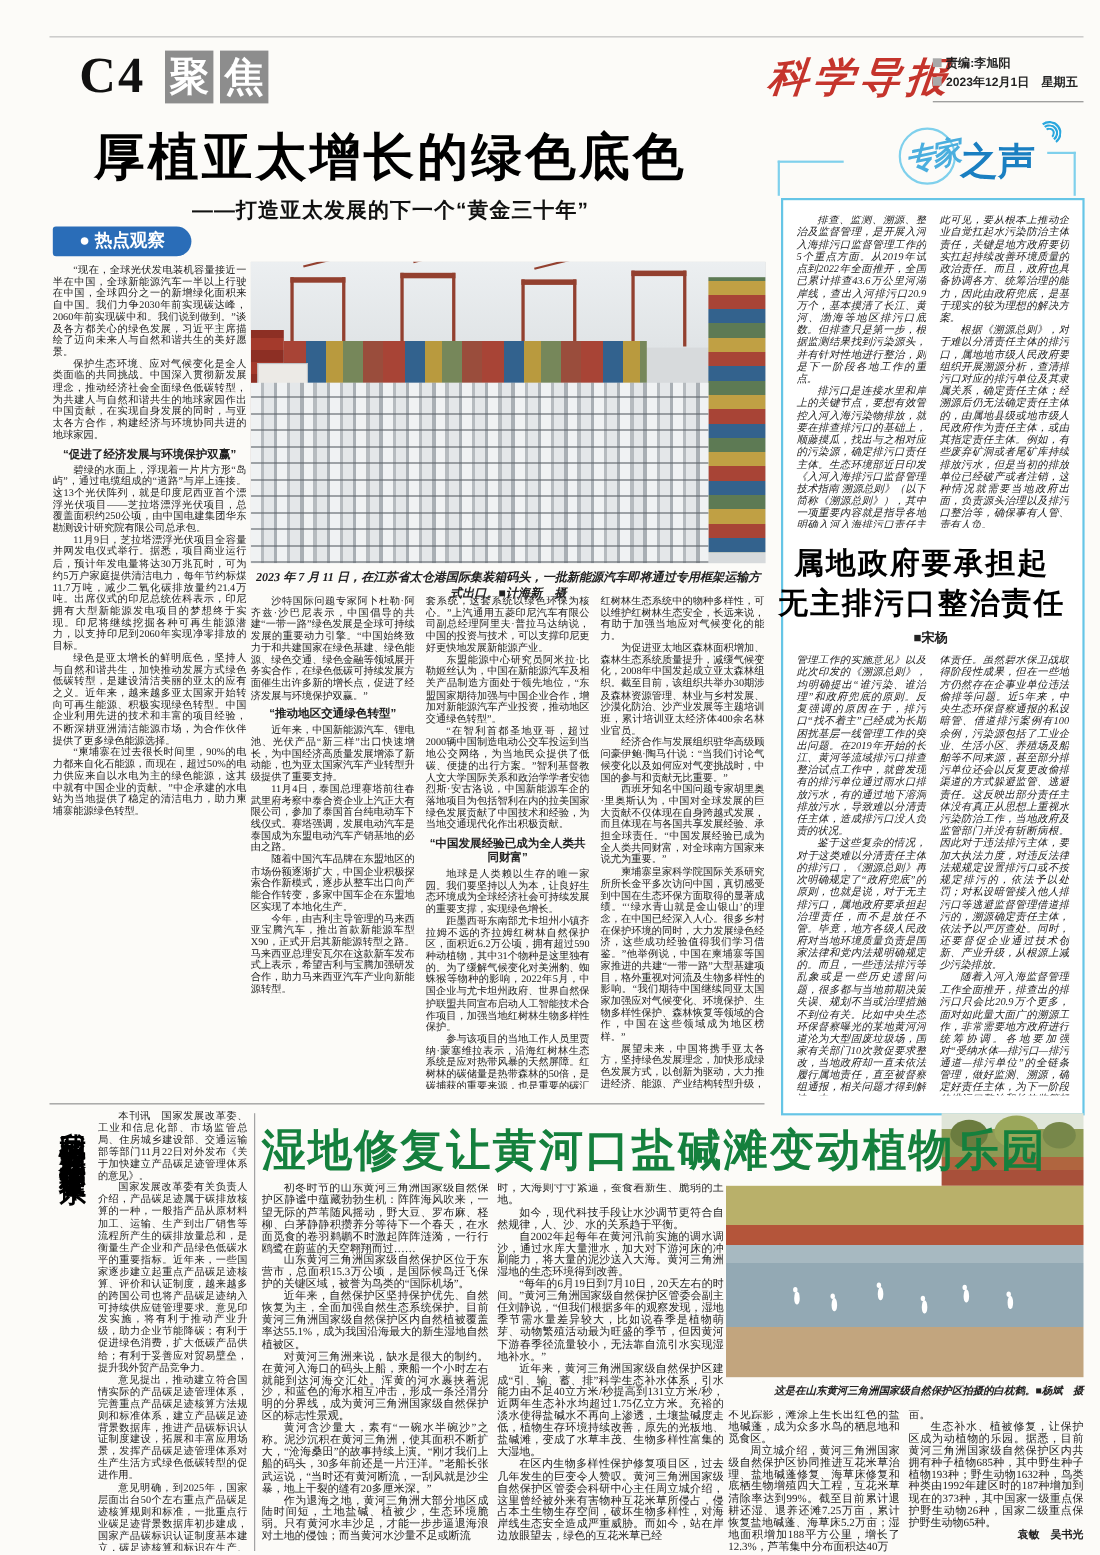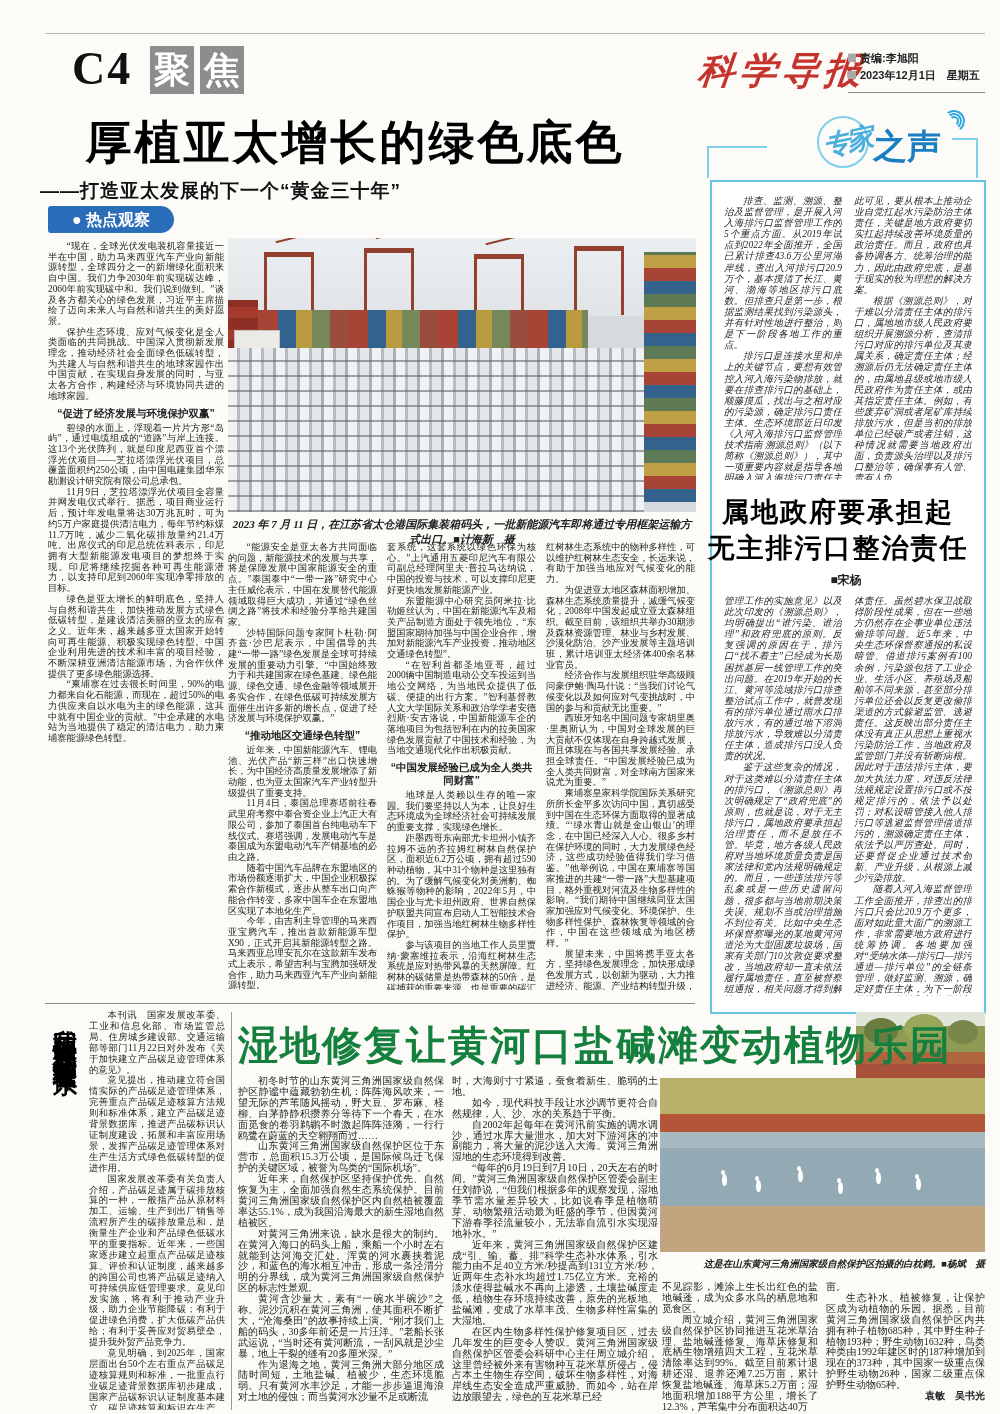--- a/index.html
+++ b/index.html
@@ -16,21 +16,21 @@
                text-align:center;margin-right:6px;}
   .masthead{font-family:"Liberation Serif",serif;font-weight:700;font-style:italic;font-size:37px;
             color:#c5342c;letter-spacing:5px;transform:skewX(-6deg);}
   .pubinfo{font-family:"Liberation Sans",sans-serif;font-size:11px;font-weight:700;color:#222;line-height:17px;}
   .sq{display:inline-block;width:8px;height:8px;background:#a9a9a9;margin-right:4px;}
 
   
   .lead-headline{font-family:"Liberation Sans",sans-serif;font-weight:900;font-size:46px;letter-spacing:3px;
                  text-align:center;color:#000;white-space:nowrap;}
   .lead-subhead{font-family:"Liberation Sans",sans-serif;font-weight:700;font-size:19px;letter-spacing:1px;
-                text-align:left;color:#111;}
+                text-align:center;color:#111;}
   .kicker{background:#2a6db8;color:#fff;font-family:"Liberation Sans",sans-serif;font-weight:700;
           font-size:16px;line-height:27px;text-align:center;border-radius:3px 14px 14px 3px;}
   .bodytext{font-size:9.3px;line-height:10.7px;text-align:justify;overflow:hidden;color:#222;}
   .bodytext p{margin:0;text-indent:2em;}
   .bodytext p.nid{text-indent:0;}
   .bodytext p.sub{text-indent:0;font-family:"Liberation Sans",sans-serif;font-weight:700;font-size:10.5px;
                   line-height:13px;margin:5px 0 3px;text-align:center;}
   .caption{font-size:11px;font-weight:700;color:#222;text-align:center;font-style:italic;}
 
   
@@ -105,21 +105,21 @@
     <div><span class="sq"></span><span>责编:李旭阳</span></div>
     <div><span class="sq"></span><span>2023年12月1日　星期五</span></div>
   </div>
   <div class="abs hairline" style="left:848px;top:92px;width:137px;background:#888;"></div>
 
   <div class="abs lead-headline" style="left:40px;top:112px;width:630px;">厚植亚太增长的绿色底色</div>
   <div class="abs lead-subhead" style="left:40px;top:178px;width:630px;">——打造亚太发展的下一个“黄金三十年”</div>
   <div class="abs kicker" style="left:48px;top:206px;width:126px;">● 热点观察</div>
 
   <div class="abs bodytext" style="left:48px;top:241px;width:176px;height:760px;">
-      <p>“现在，全球光伏发电装机容量接近一半在中国，助力马来西亚汽车产业向新能源转型，全球四分之一的新增绿化面积来自中国。我们力争2030年前实现碳达峰，2060年前实现碳中和。我们说到做到。”谈及各方都关心的绿色发展，习近平主席描绘了迈向未来人与自然和谐共生的美好愿景。</p>
+      <p>“现在，全球光伏发电装机容量接近一半在中国，全球新能源汽车一半以上行驶在中国，全球四分之一的新增绿化面积来自中国。我们力争2030年前实现碳达峰，2060年前实现碳中和。我们说到做到。”谈及各方都关心的绿色发展，习近平主席描绘了迈向未来人与自然和谐共生的美好愿景。</p>
       <p>保护生态环境、应对气候变化是全人类面临的共同挑战。中国深入贯彻新发展理念，推动经济社会全面绿色低碳转型，为共建人与自然和谐共生的地球家园作出中国贡献，在实现自身发展的同时，与亚太各方合作，构建经济与环境协同共进的地球家园。</p>
       <p class="sub">“促进了经济发展与环境保护双赢”</p>
       <p>碧绿的水面上，浮现着一片片方形“岛屿”，通过电缆组成的“道路”与岸上连接。这13个光伏阵列，就是印度尼西亚首个漂浮光伏项目——芝拉塔漂浮光伏项目，总覆盖面积约250公顷，由中国电建集团华东勘测设计研究院有限公司总承包。</p>
       <p>11月9日，芝拉塔漂浮光伏项目全容量并网发电仪式举行。据悉，项目商业运行后，预计年发电量将达30万兆瓦时，可为约5万户家庭提供清洁电力，每年节约标煤11.7万吨，减少二氧化碳排放量约21.4万吨。出席仪式的印尼总统佐科表示，印尼拥有大型新能源发电项目的梦想终于实现。印尼将继续挖掘各种可再生能源潜力，以支持印尼到2060年实现净零排放的目标。</p>
       <p>绿色是亚太增长的鲜明底色，坚持人与自然和谐共生，加快推动发展方式绿色低碳转型，是建设清洁美丽的亚太的应有之义。近年来，越来越多亚太国家开始转向可再生能源、积极实现绿色转型。中国企业利用先进的技术和丰富的项目经验，不断深耕亚洲清洁能源市场，为合作伙伴提供了更多绿色能源选择。</p>
       <p>“柬埔寨在过去很长时间里，90%的电力都来自化石能源，而现在，超过50%的电力供应来自以水电为主的绿色能源，这其中就有中国企业的贡献。”中企承建的水电站为当地提供了稳定的清洁电力，助力柬埔寨能源绿色转型。</p>
     </div>
 
   <div class="abs photo port" style="left:228px;top:238px;width:468px;height:274px;">
     <div class="sky"></div>
@@ -129,21 +129,20 @@
     <div class="crane" style="left:346px;top:8px;"></div>
     <div class="cntL"></div>
     <div class="cntTop"></div>
     <div class="cntR"></div>
     <div class="ship"></div>
     <div class="cars"></div>
   </div>
   <div class="abs caption" style="left:228px;top:517px;width:468px;">2023 年 7 月 11 日，在江苏省太仓港国际集装箱码头，一批新能源汽车即将通过专用框架运输方式出口。■计海新　摄</div>
 
   <div class="abs bodytext" style="left:228px;top:542px;width:149px;height:448px;">
-      <p>“能源安全是亚太各方共同面临的问题，新能源技术的发展与共享，将是保障发展中国家能源安全的重点。”泰国泰中“一带一路”研究中心主任威伦表示，中国在发展替代能源领域取得巨大成功，并通过“绿色丝绸之路”将技术和经验分享给共建国家。</p>
       <p>沙特国际问题专家阿卜杜勒·阿齐兹·沙巴尼表示，中国倡导的共建“一带一路”绿色发展是全球可持续发展的重要动力引擎。“中国始终致力于和共建国家在绿色基建、绿色能源、绿色交通、绿色金融等领域展开务实合作，在绿色低碳可持续发展方面催生出许多新的增长点，促进了经济发展与环境保护双赢。”</p>
       <p class="sub">“推动地区交通绿色转型”</p>
       <p>近年来，中国新能源汽车、锂电池、光伏产品“新三样”出口快速增长，为中国经济高质量发展增添了新动能，也为亚太国家汽车产业转型升级提供了重要支持。</p>
       <p>11月4日，泰国总理赛塔前往春武里府考察中泰合资企业上汽正大有限公司，参加了泰国首台纯电动车下线仪式。赛塔强调，发展电动汽车是泰国成为东盟电动汽车产销基地的必由之路。</p>
       <p>随着中国汽车品牌在东盟地区的市场份额逐渐扩大，中国企业积极探索合作新模式，逐步从整车出口向产能合作转变，多家中国车企在东盟地区实现了本地化生产。</p>
       <p>今年，由吉利主导管理的马来西亚宝腾汽车，推出首款新能源车型X90，正式开启其新能源转型之路。马来西亚总理安瓦尔在这款新车发布式上表示，希望吉利与宝腾加强研发合作，助力马来西亚汽车产业向新能源转型。</p>
     </div>
   <div class="abs bodytext" style="left:387px;top:542px;width:149px;height:448px;">
       <p class="nid">套系统，这套系统以绿色环保为核心。”上汽通用五菱印尼汽车有限公司副总经理阿里夫·普拉马达纳说，中国的投资与技术，可以支撑印尼更好更快地发展新能源产业。</p>
       <p>东盟能源中心研究员阿米拉·比勒姬丝认为，中国在新能源汽车及相关产品制造方面处于领先地位，“东盟国家期待加强与中国企业合作，增加对新能源汽车产业投资，推动地区交通绿色转型”。</p>
@@ -195,22 +194,22 @@
     </div>
   <div class="abs ex-col kai" style="left:854px;top:596px;width:118px;height:400px;">
       <p class="nid">体责任。虽然碧水保卫战取得阶段性成果，但在一些地方仍然存在企事业单位违法偷排等问题。近5年来，中央生态环保督察通报的私设暗管、借道排污案例有100余例，污染源包括了工业企业、生活小区、养殖场及船舶等不同来源，甚至部分排污单位还会以反复更改偷排渠道的方式躲避监管、逃避责任。这反映出部分责任主体没有真正从思想上重视水污染防治工作，当地政府及监管部门并没有斩断病根。因此对于违法排污主体，要加大执法力度，对违反法律法规规定设置排污口或不按规定排污的，依法予以处罚；对私设暗管接入他人排污口等逃避监督管理借道排污的，溯源确定责任主体，依法予以严厉查处。同时，还要督促企业通过技术创新、产业升级，从根源上减少污染排放。</p>
       <p>随着入河入海监督管理工作全面推开，排查出的排污口只会比20.9万个更多，面对如此量大面广的溯源工作，非常需要地方政府进行统筹协调。各地要加强对“受纳水体—排污口—排污通道—排污单位”的全链条管理，做好监测、溯源，确定好责任主体，为下一阶段的排污口整治和长效监管打下坚实基础。</p>
     </div>
 
   <div class="abs" style="left:45px;top:1010px;width:180px;height:400px;overflow:hidden;">
     <div class="vhead">我国加快建立产品碳足迹管理体系</div>
     <div class="carbon-body" style="height:400px;">
         <p>本刊讯　国家发展改革委、工业和信息化部、市场监管总局、住房城乡建设部、交通运输部等部门11月22日对外发布《关于加快建立产品碳足迹管理体系的意见》。</p>
+        <p>国家发展改革委有关负责人介绍，产品碳足迹属于碳排放核算的一种，一般指产品从原材料加工、运输、生产到出厂销售等流程所产生的碳排放量总和，是衡量生产企业和产品绿色低碳水平的重要指标。近年来，一些国家逐步建立起重点产品碳足迹核算、评价和认证制度，越来越多的跨国公司也将产品碳足迹纳入可持续供应链管理要求。意见印发实施，将有利于推动产业升级，助力企业节能降碳；有利于促进绿色消费，扩大低碳产品供给；有利于妥善应对贸易壁垒，提升我外贸产品竞争力。</p>
         <p>意见提出，推动建立符合国情实际的产品碳足迹管理体系，完善重点产品碳足迹核算方法规则和标准体系，建立产品碳足迹背景数据库，推进产品碳标识认证制度建设，拓展和丰富应用场景，发挥产品碳足迹管理体系对生产生活方式绿色低碳转型的促进作用。</p>
-        <p>国家发展改革委有关负责人介绍，产品碳足迹属于碳排放核算的一种，一般指产品从原材料加工、运输、生产到出厂销售等流程所产生的碳排放量总和，是衡量生产企业和产品绿色低碳水平的重要指标。近年来，一些国家逐步建立起重点产品碳足迹核算、评价和认证制度，越来越多的跨国公司也将产品碳足迹纳入可持续供应链管理要求。意见印发实施，将有利于推动产业升级，助力企业节能降碳；有利于促进绿色消费，扩大低碳产品供给；有利于妥善应对贸易壁垒，提升我外贸产品竞争力。</p>
         <p>意见明确，到2025年，国家层面出台50个左右重点产品碳足迹核算规则和标准，一批重点行业碳足迹背景数据库初步建成，国家产品碳标识认证制度基本建立，碳足迹核算和标识在生产、消费、贸易、金融领域的应用场景显著拓展，若干重点产品碳足迹核算规则、标准和碳标识实现国际互认。</p>
       </div>
   </div>
   <div class="abs vline" style="left:231px;top:1012px;height:398px;"></div>
 
   <div class="abs photo treephoto" style="left:856px;top:1012px;width:129px;height:66px;">
     <div class="treeblob" style="left:8px;top:6px;width:34px;height:26px;background:#6b7c3f;"></div>
     <div class="treeblob" style="left:48px;top:2px;width:40px;height:30px;background:#9aa75a;"></div>
     <div class="treeblob" style="left:92px;top:8px;width:30px;height:24px;background:#77874a;"></div>
   </div>

